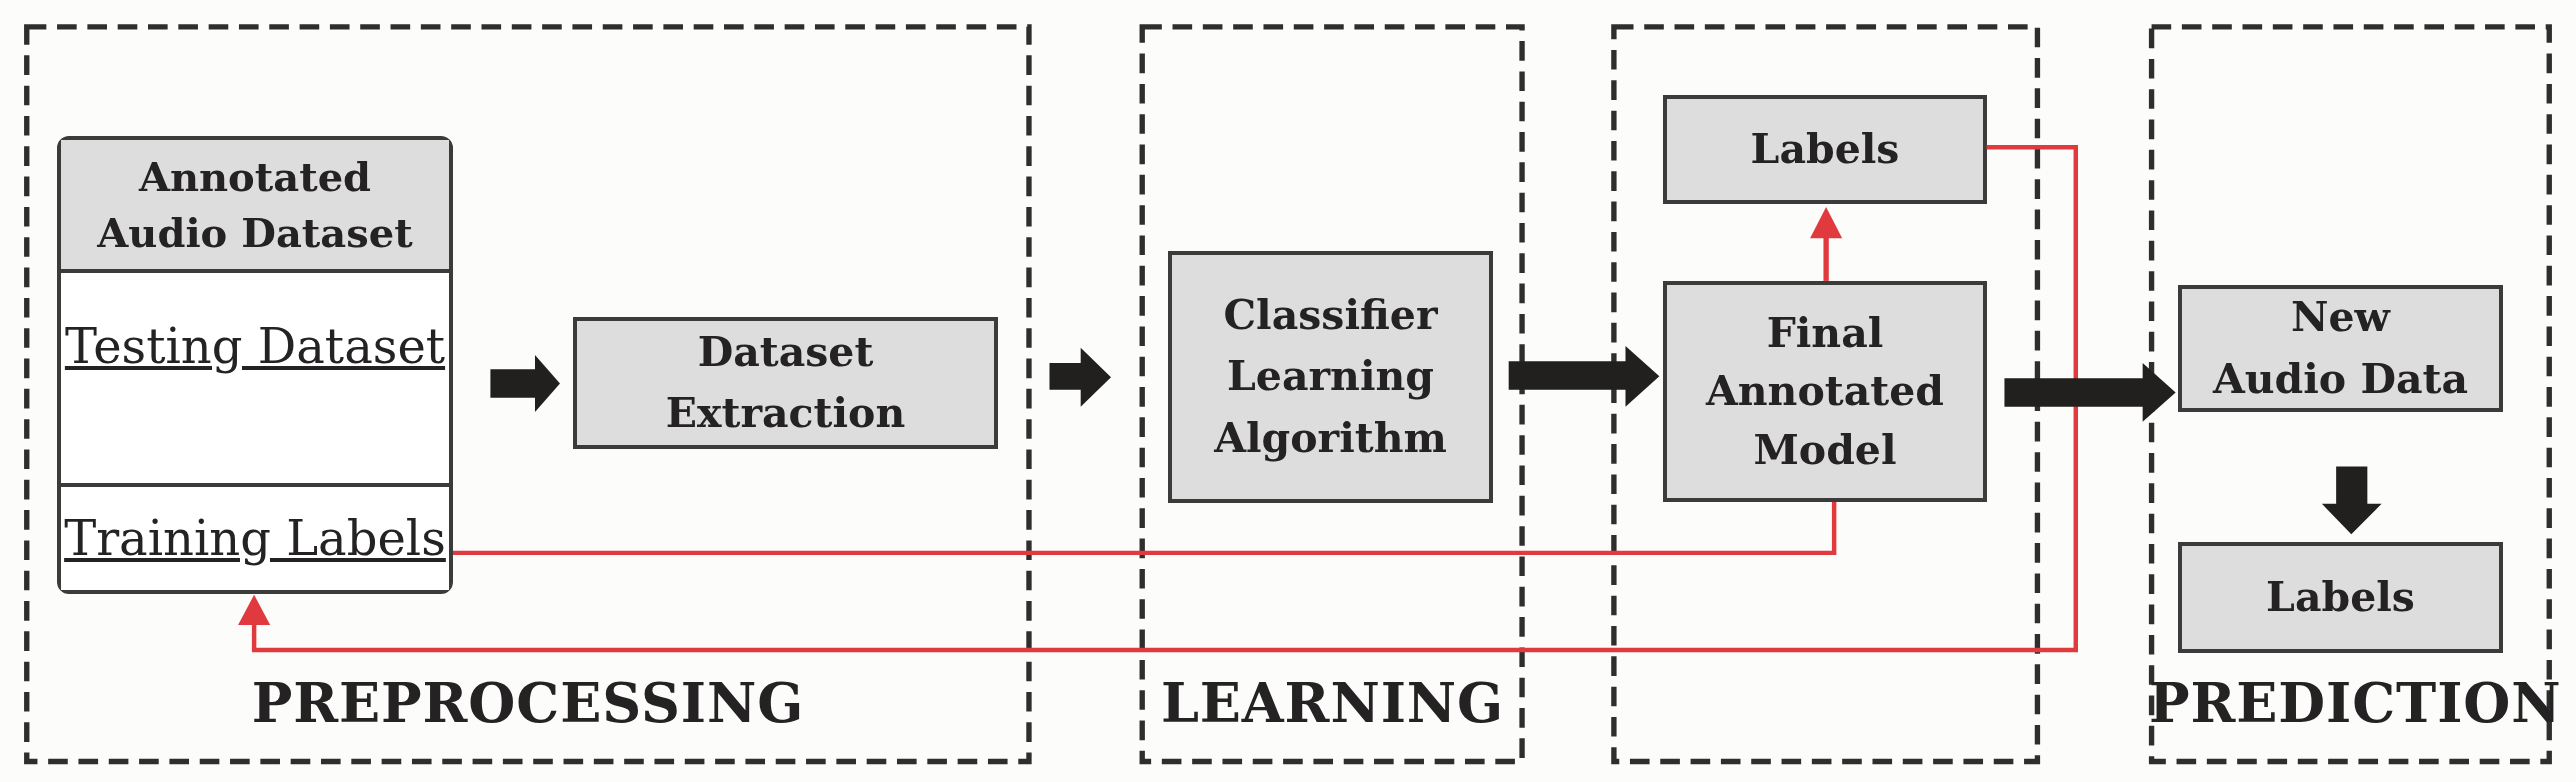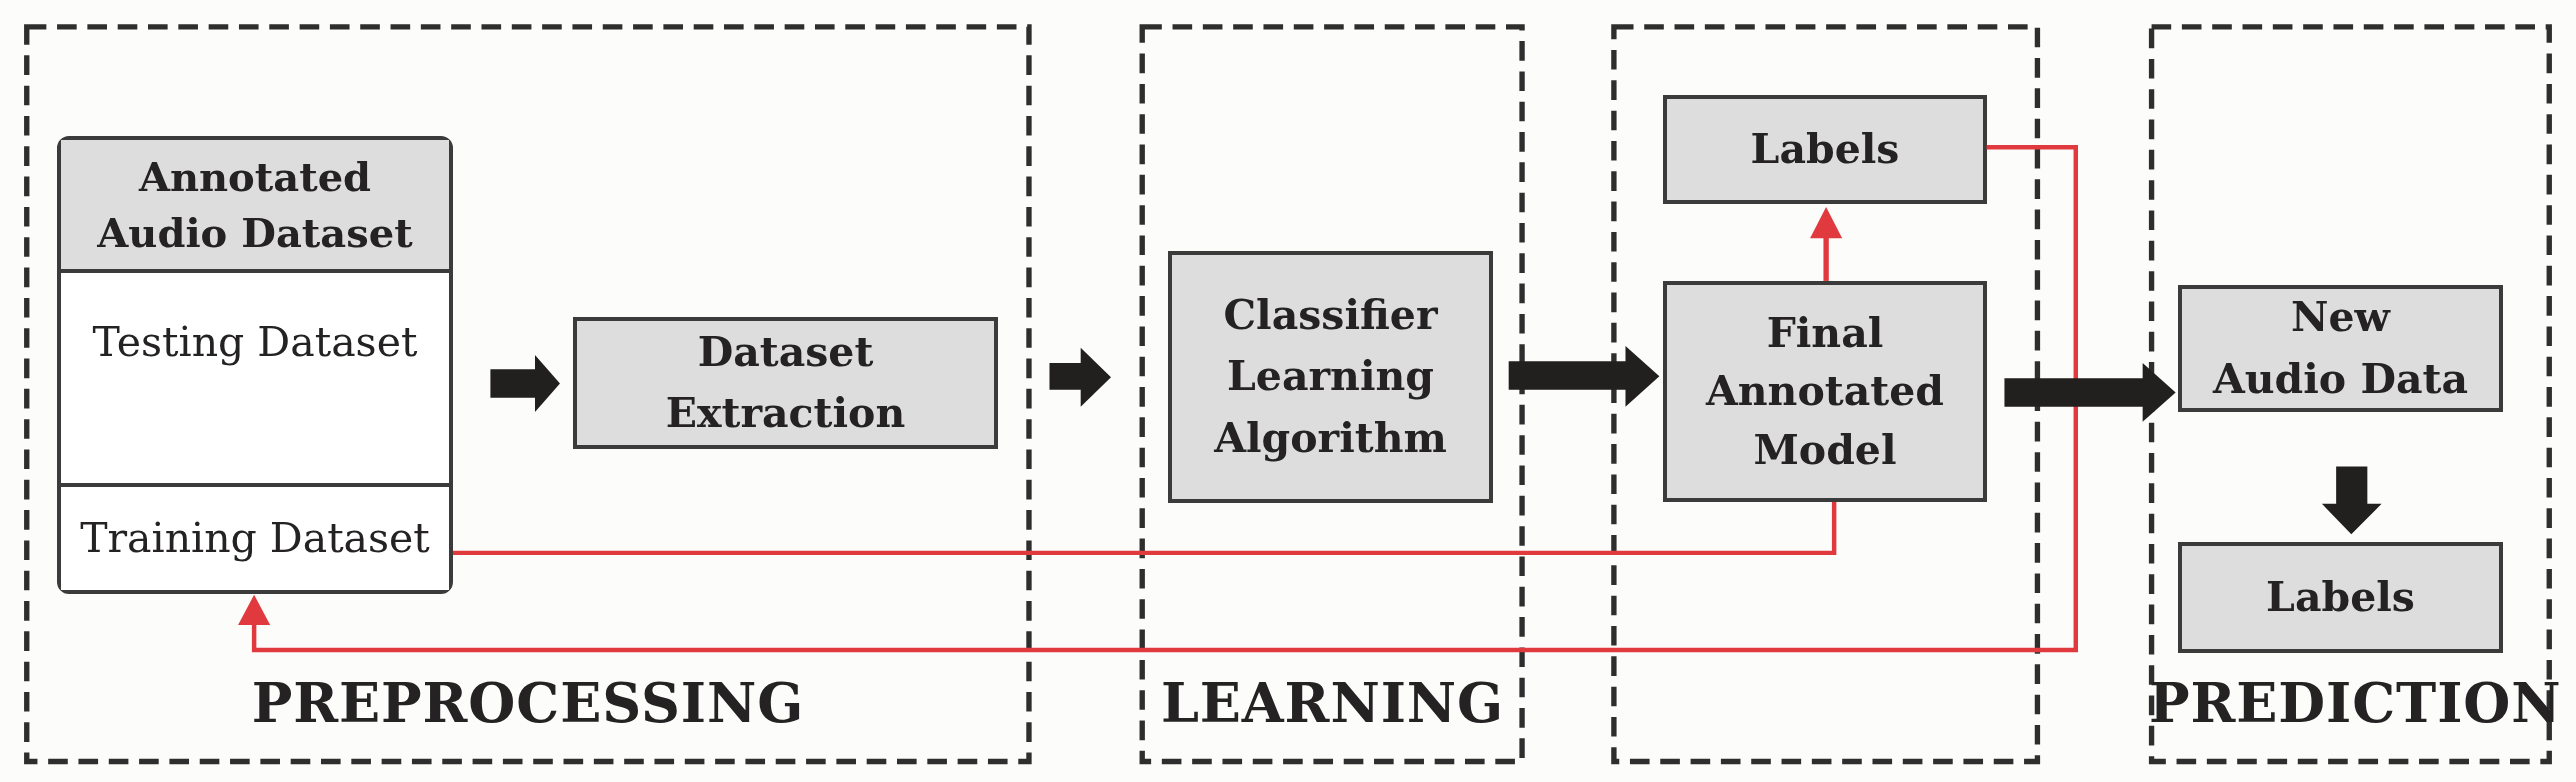--- a/index.html
+++ b/index.html
@@ -79,24 +79,25 @@
     background:#fff;
     display:flex;align-items:flex-start;justify-content:center;
     padding-top:45px;
   }
   .dataset-training{
     flex:1;
     background:#fff;
     display:flex;align-items:center;justify-content:center;
   }
   .plain-label{
-    font-size:41px;
+    font-size:48px;
     line-height:1.2;
     text-align:center;
     color:var(--ink);
+    text-decoration:underline;
   }
 </style>
 </head>
 <body>
 
 <div class="stage">
 
   <svg id="bg-layer" class="layer" viewBox="0 0 2889 878">
     <rect x="30" y="30" width="1124" height="824" fill="none" stroke="var(--dash-border)" stroke-width="6" stroke-dasharray="22 12"></rect>
     <rect x="1281" y="30" width="426" height="824" fill="none" stroke="var(--dash-border)" stroke-width="6" stroke-dasharray="22 12"></rect>
@@ -110,21 +111,21 @@
 
   <div class="dataset-box html-layer">
     <div class="dataset-header">
       <span class="box-label">Annotated
 Audio Dataset</span>
     </div>
     <div class="dataset-testing">
       <span class="plain-label">Testing Dataset</span>
     </div>
     <div class="dataset-training">
-      <span class="plain-label">Training Dataset</span>
+      <span class="plain-label">Training Labels</span>
     </div>
   </div>
 
   <div class="gbox" style="left:573px;top:317px;width:425px;height:132px;">
     <span class="box-label">Dataset Extraction</span>
   </div>
 
   <div class="gbox" style="left:1168px;top:251px;width:325px;height:252px;">
     <span class="box-label">Classifier
 Learning

